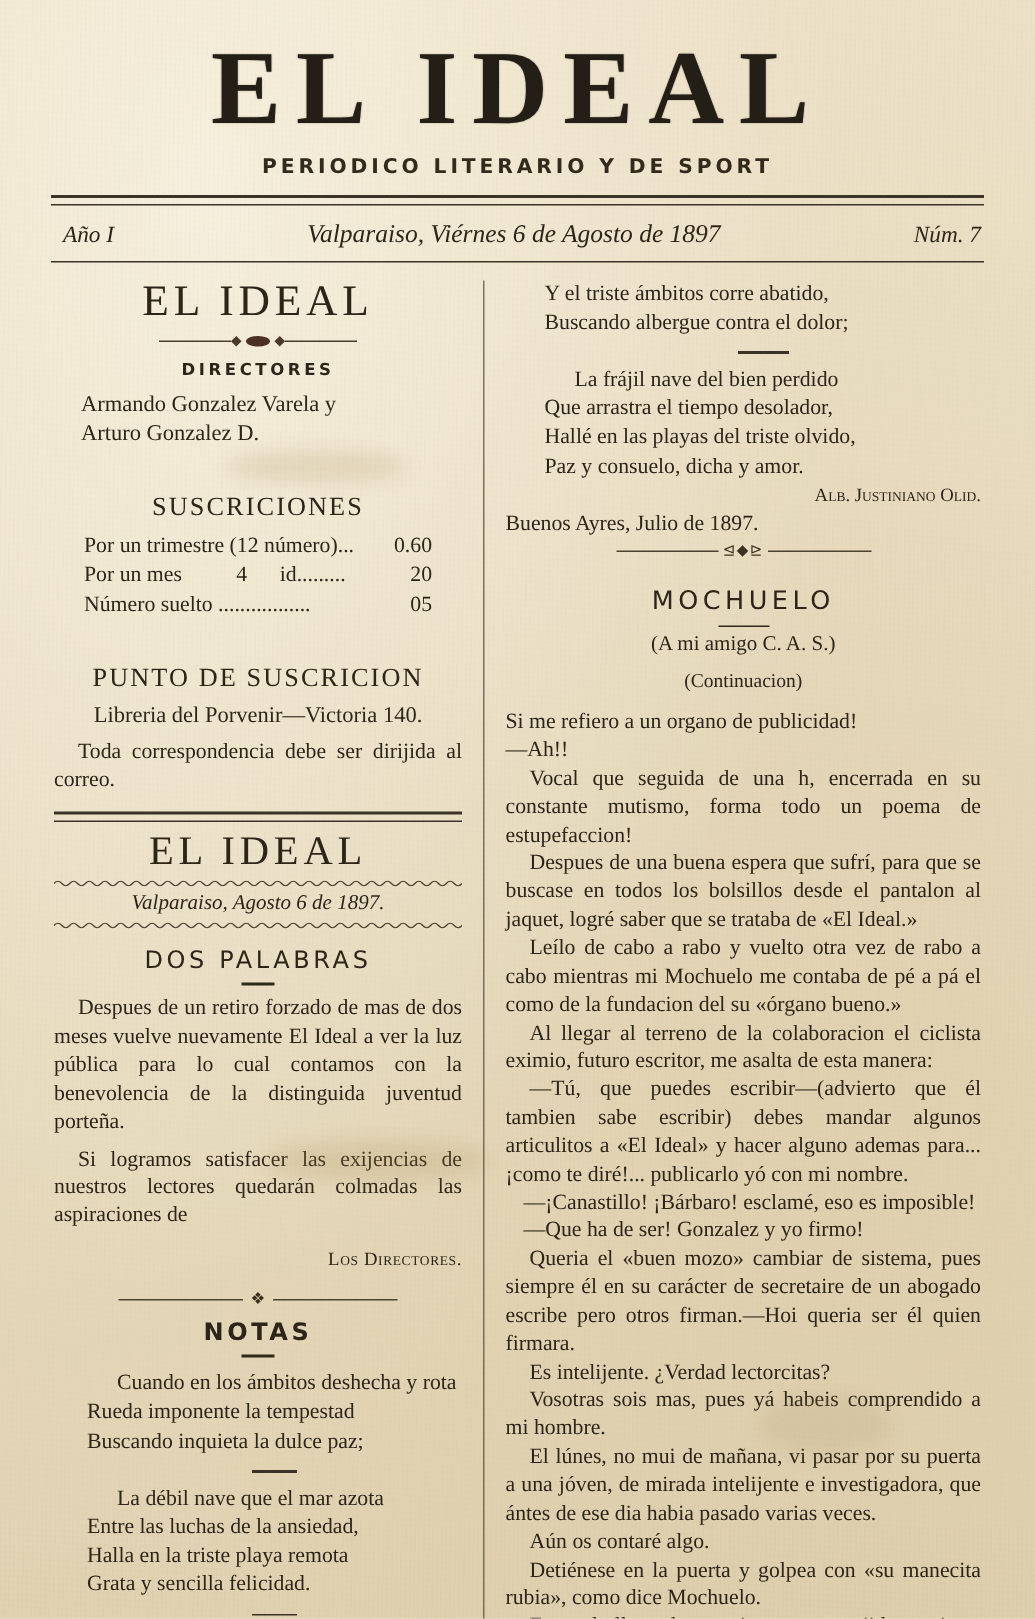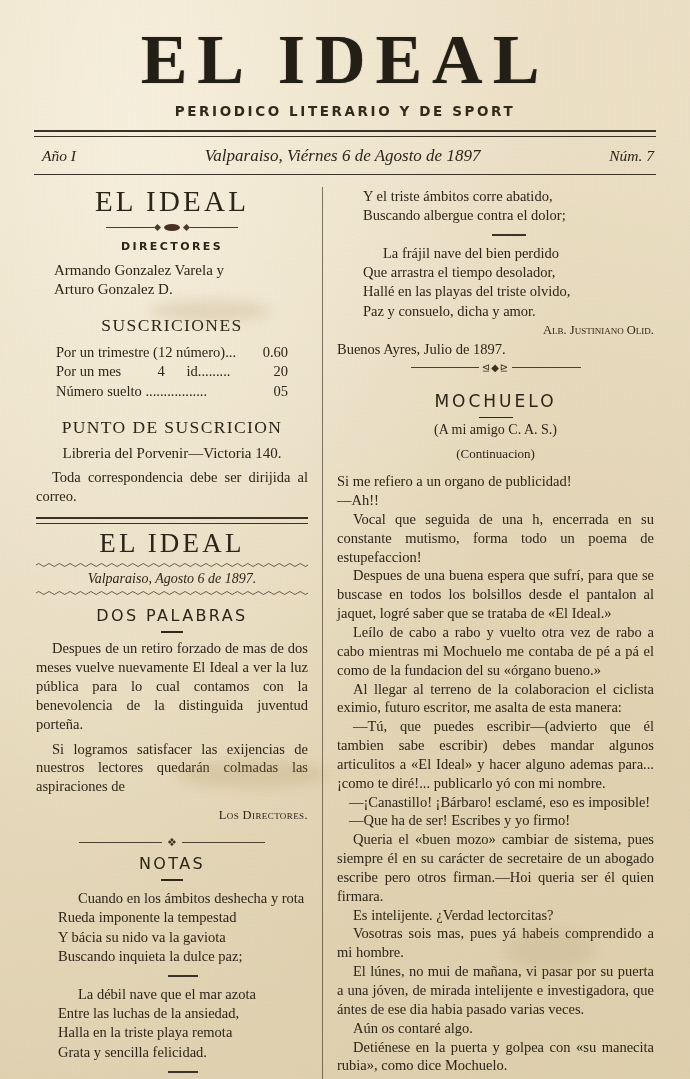--- a/index.html
+++ b/index.html
@@ -159,21 +159,21 @@
     font-weight: 700;
     letter-spacing: 2.4px;
     color: #2b2418;
     margin: 2px 0 8px 0;
   }
   .section-head-serif {
     text-align: center;
     font-size: 17.5px;
     letter-spacing: 1.4px;
     color: #2b2418;
-    margin: 16px 0 7px 0;
+    margin: 28px 0 7px 0;
   }
   .section-head-sans {
     text-align: center;
     font-family: "DejaVu Sans", sans-serif;
     font-size: 16px;
     font-weight: 400;
     letter-spacing: 2.4px;
     color: #2b2418;
     margin: 10px 0 0 0;
   }
@@ -419,28 +419,27 @@
       <div class="body-para"><span>Si logramos satisfacer las exijencias de nuestros lectores quedarán colmadas las aspiraciones de</span></div>
 
       <div class="signature">Los Directores.</div>
 
       <div class="ornament-fleur">
         <span class="bar"></span>
         <span class="glyph">❖</span>
         <span class="bar"></span>
       </div>
 
-      <div class="section-head-sans" style="margin-top:4px;">NOTAS</div>
+      <div class="section-head-sans" style="margin-top:4px;font-weight:bold;">NOTAS</div>
       <div class="short-dash"></div>
 
       <div class="poem poem-left">
         <div class="stanza">
           <div class="v first">Cuando en los ámbitos deshecha y rota</div>
           <div class="v">Rueda imponente la tempestad</div>
-          <div class="v">Y bácia su nido va la gaviota</div>
           <div class="v">Buscando inquieta la dulce paz;</div>
         </div>
         <div class="stanza-sep"></div>
         <div class="stanza">
           <div class="v first">La débil nave que el mar azota</div>
           <div class="v">Entre las luchas de la ansiedad,</div>
           <div class="v">Halla en la triste playa remota</div>
           <div class="v">Grata y sencilla felicidad.</div>
         </div>
         <div class="stanza-sep"></div>
@@ -488,21 +487,21 @@
       <div style="height:10px;"></div>
 
       <div class="tight-line">Si me refiero a un organo de publicidad!</div>
       <div class="tight-line">—Ah!!</div>
       <div class="body-para" style="margin-top:0;">Vocal que seguida de una h, encerrada en su constante mutismo, forma todo un poema de estupefaccion!</div>
       <div class="body-para" style="margin-top:0;">Despues de una buena espera que sufrí, para que se buscase en todos los bolsillos desde el pantalon al jaquet, logré saber que se trataba de «El Ideal.»</div>
       <div class="body-para" style="margin-top:0;">Leílo de cabo a rabo y vuelto otra vez de rabo a cabo mientras mi Mochuelo me contaba de pé a pá el como de la fundacion del su «órgano bueno.»</div>
       <div class="body-para" style="margin-top:0;">Al llegar al terreno de la colaboracion el ciclista eximio, futuro escritor, me asalta de esta manera:</div>
       <div class="body-para" style="margin-top:0;">—Tú, que puedes escribir—(advierto que él tambien sabe escribir) debes mandar algunos articulitos a «El Ideal» y hacer alguno ademas para... ¡como te diré!... publicarlo yó con mi nombre.</div>
       <div class="dialogue">—¡Canastillo! ¡Bárbaro! esclamé, eso es imposible!</div>
-      <div class="dialogue">—Que ha de ser! Escribes y yo firmo!</div>
+      <div class="dialogue">—Que ha de ser! Gonzalez y yo firmo!</div>
       <div class="body-para" style="margin-top:0;">Queria el «buen mozo» cambiar de sistema, pues siempre él en su carácter de secretaire de un abogado escribe pero otros firman.—Hoi queria ser él quien firmara.</div>
       <div class="body-para" style="margin-top:0;">Es intelijente. ¿Verdad lectorcitas?</div>
       <div class="body-para" style="margin-top:0;">Vosotras sois mas, pues yá habeis comprendido a mi hombre.</div>
       <div class="body-para" style="margin-top:0;">El lúnes, no mui de mañana, vi pasar por su puerta a una jóven, de mirada intelijente e investigadora, que ántes de ese dia habia pasado varias veces.</div>
       <div class="body-para" style="margin-top:0;">Aún os contaré algo.</div>
       <div class="body-para" style="margin-top:0;">Detiénese en la puerta y golpea con «su manecita rubia», como dice Mochuelo.</div>
       <div class="body-para" style="margin-top:0;">Este sale lleno de emocion y compunjidos aprietos a ver a la dama que, (segun su espresion) ya le tenia notificado el embargo de su corazon.</div>
 
     </div>
   </div>

